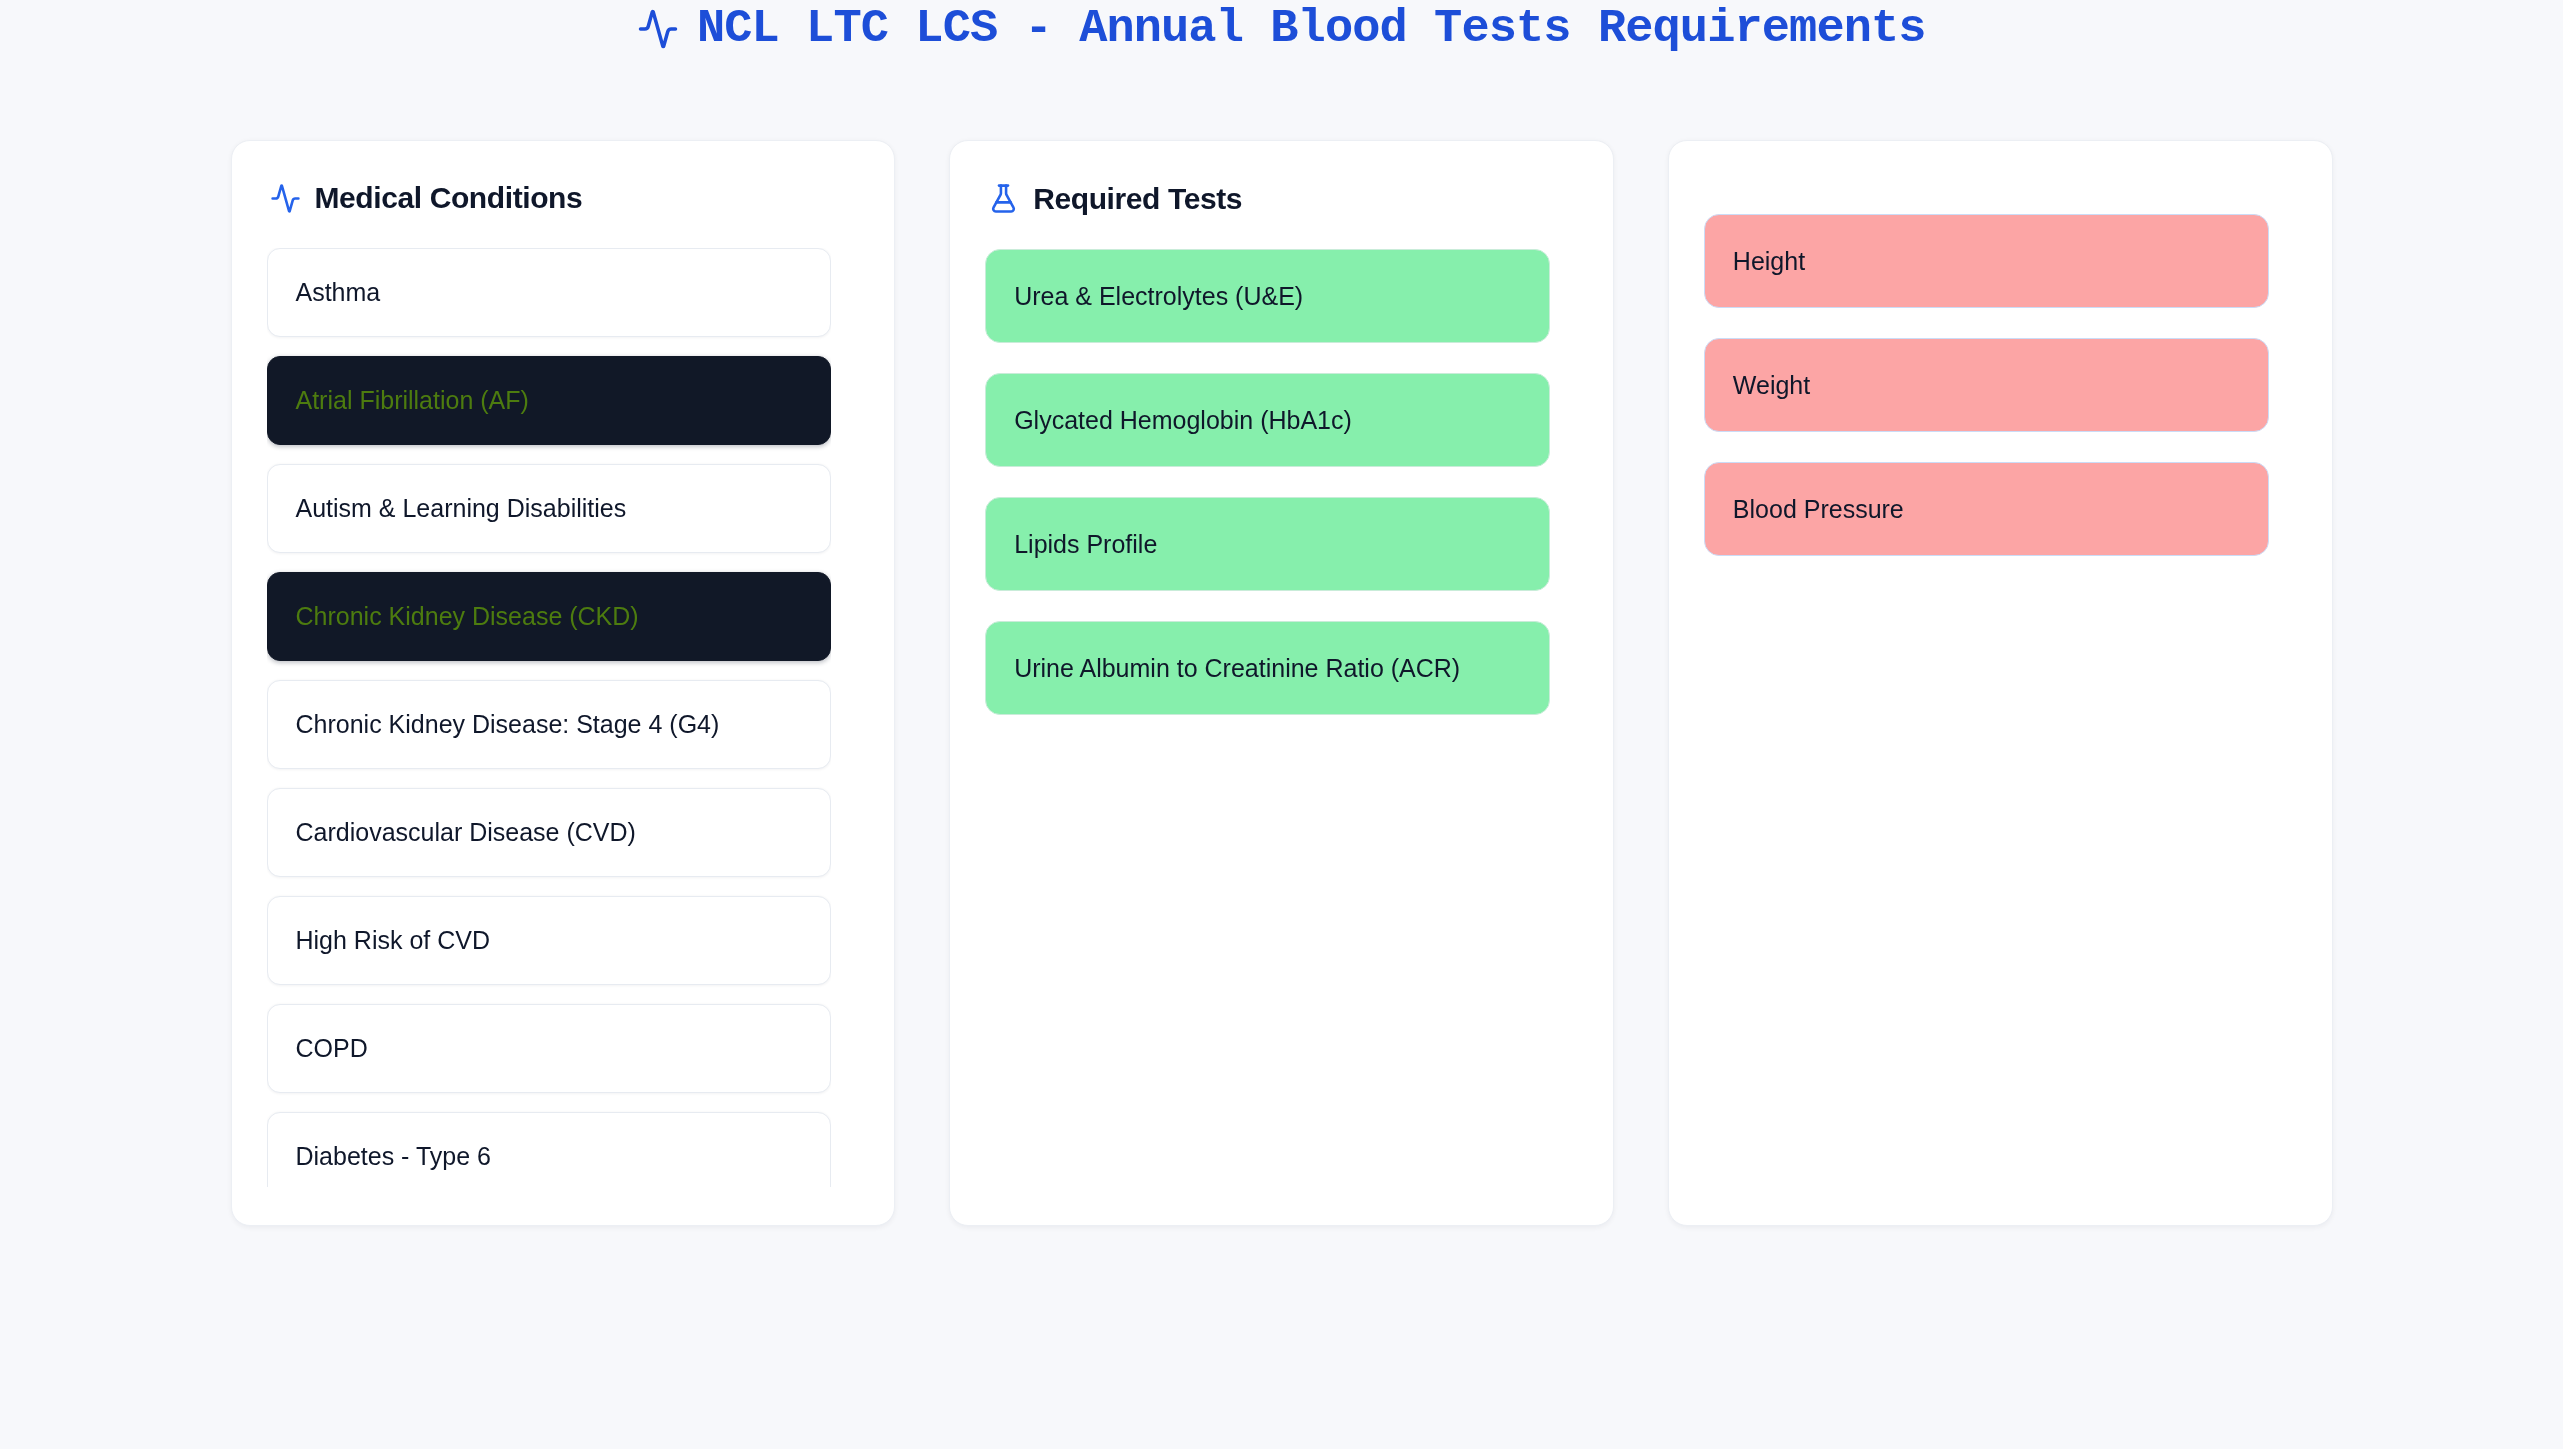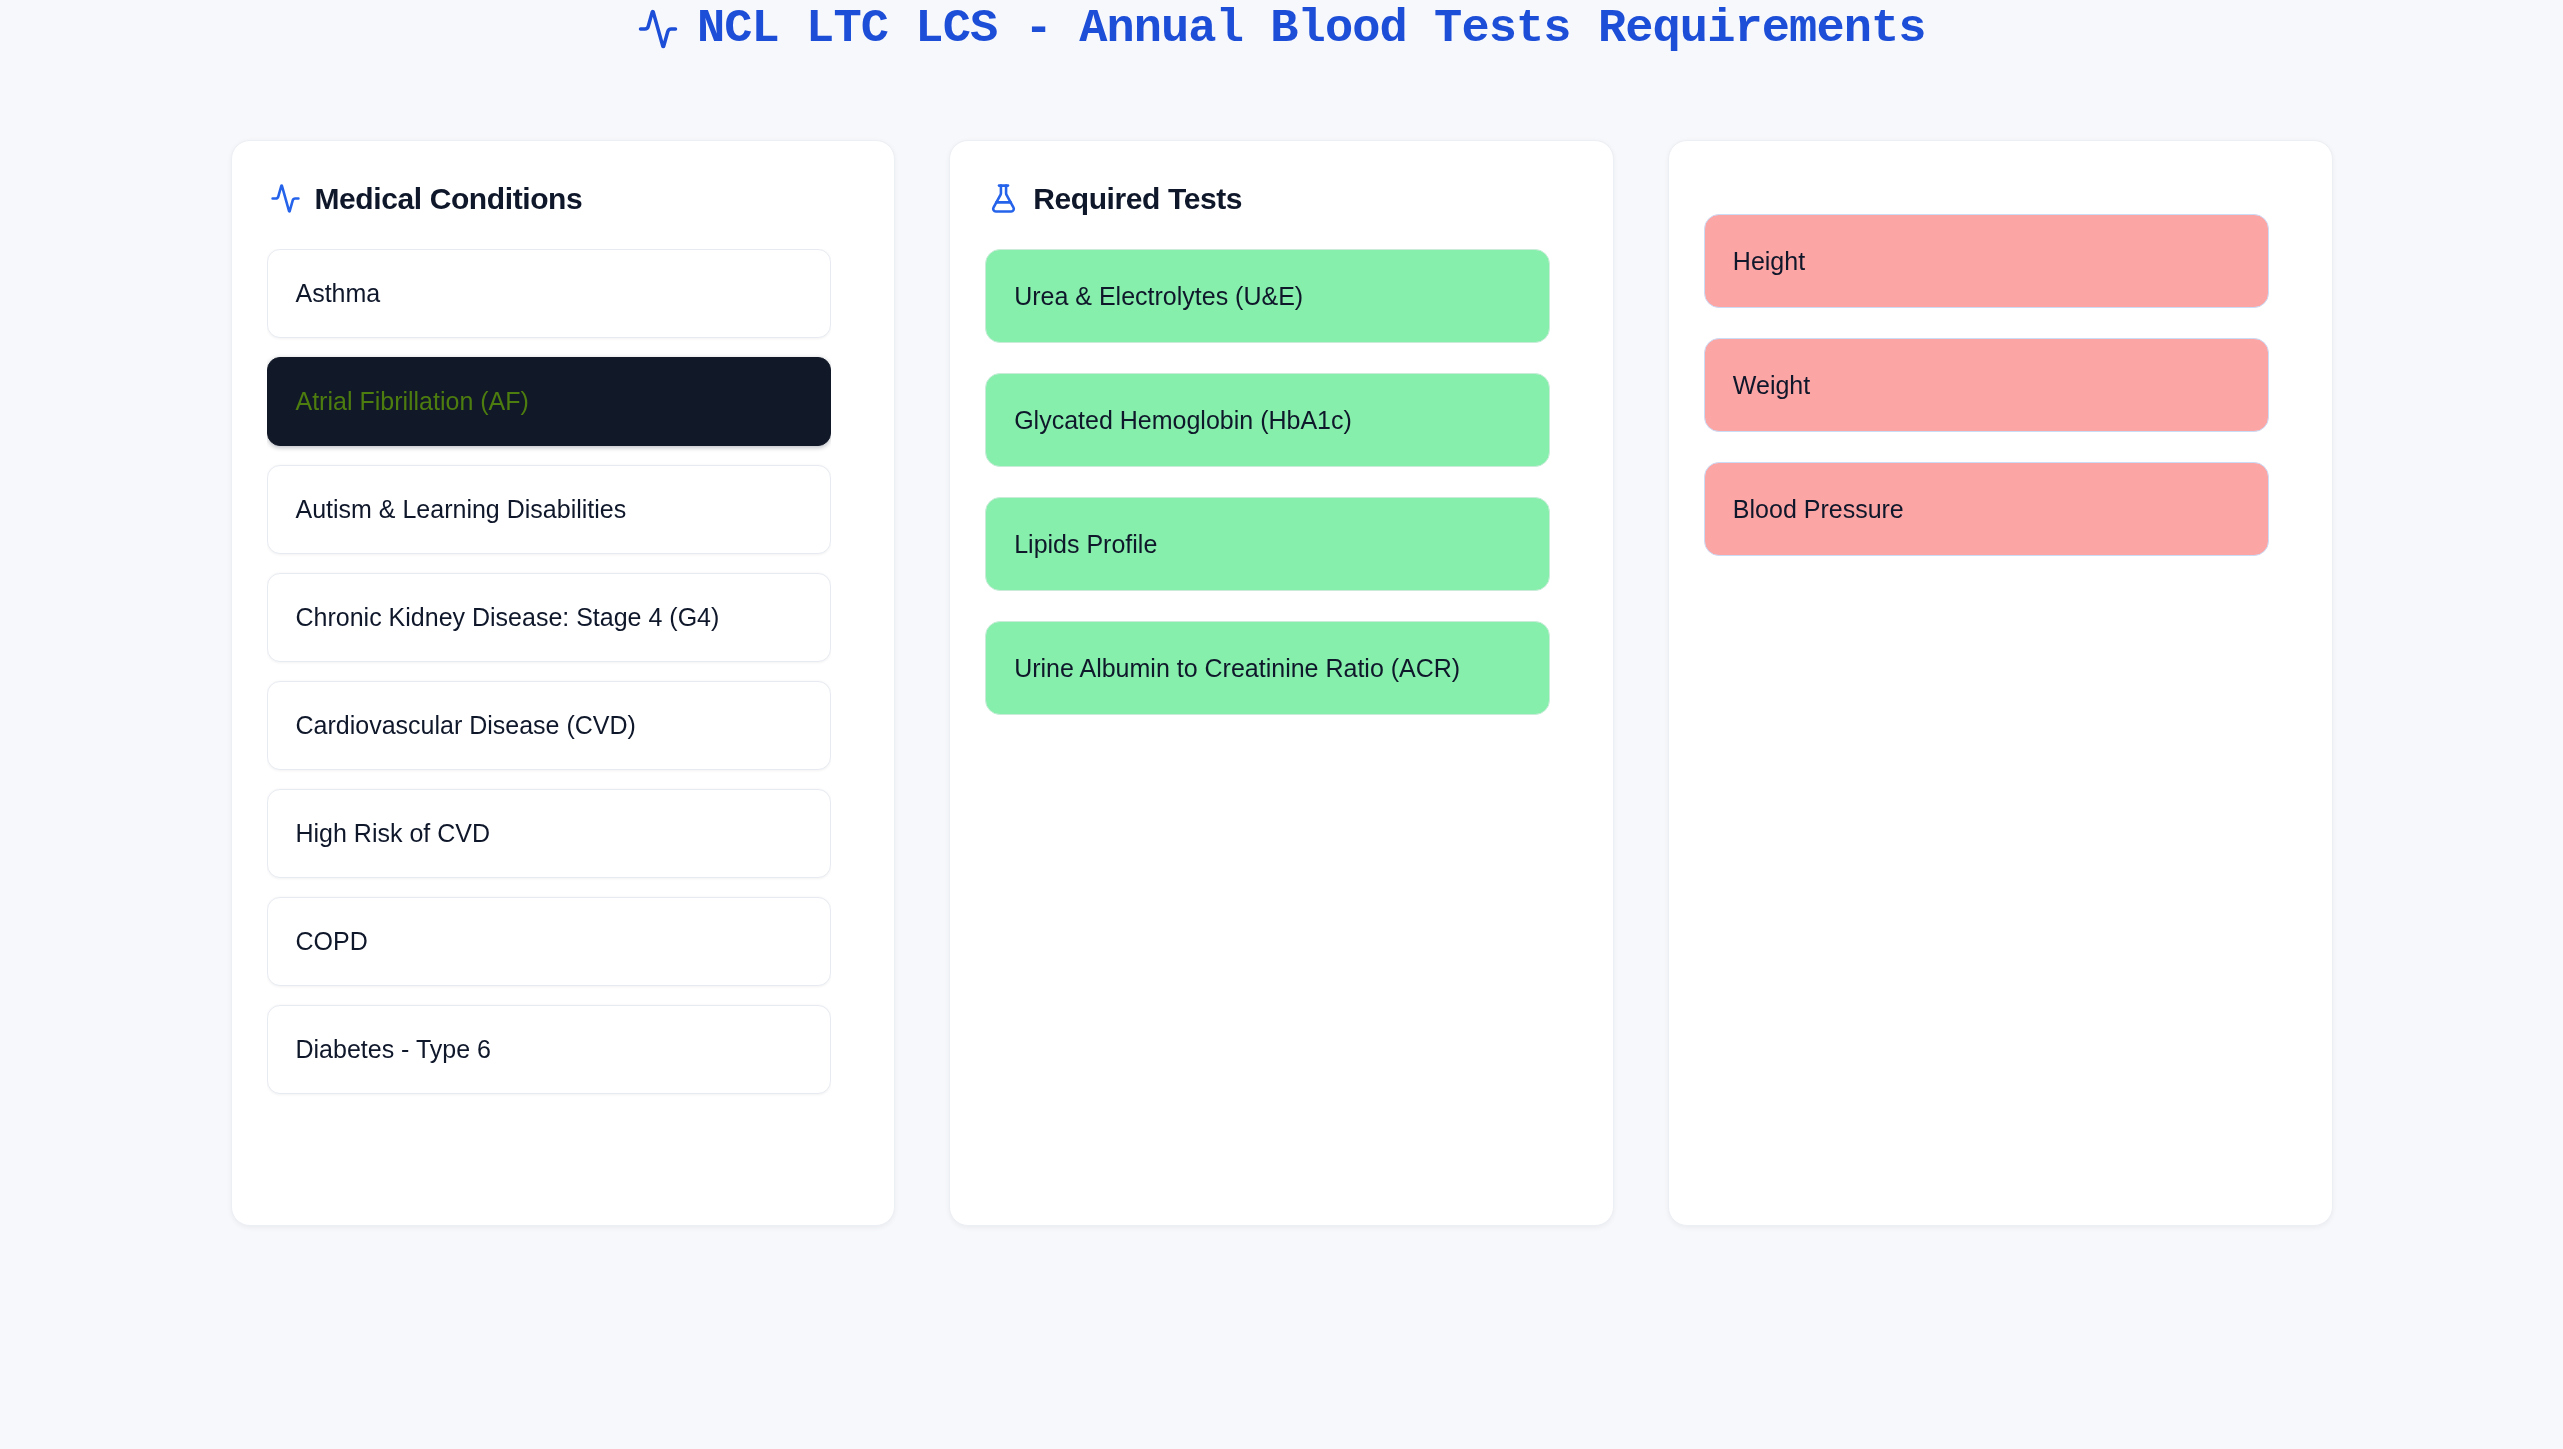--- a/index.html
+++ b/index.html
@@ -121,20 +121,23 @@
       <div class="card-list conditions">
         <div class="card cond-card" data-selected="false">
             <span>Asthma</span>
           </div>
         <div class="card cond-card" data-selected="true">
             <span>Atrial Fibrillation (AF)</span>
           </div>
         <div class="card cond-card" data-selected="false">
             <span>Autism &amp; Learning Disabilities</span>
           </div>
+        <div class="card cond-card" data-selected="true">
+            <span>Chronic Kidney Disease (CKD)</span>
+          </div>
         <div class="card cond-card" data-selected="false">
             <span>Chronic Kidney Disease: Stage 4 (G4)</span>
           </div>
         <div class="card cond-card" data-selected="false">
             <span>Cardiovascular Disease (CVD)</span>
           </div>
         <div class="card cond-card" data-selected="false">
             <span>High Risk of CVD</span>
           </div>
         <div class="card cond-card" data-selected="false">

